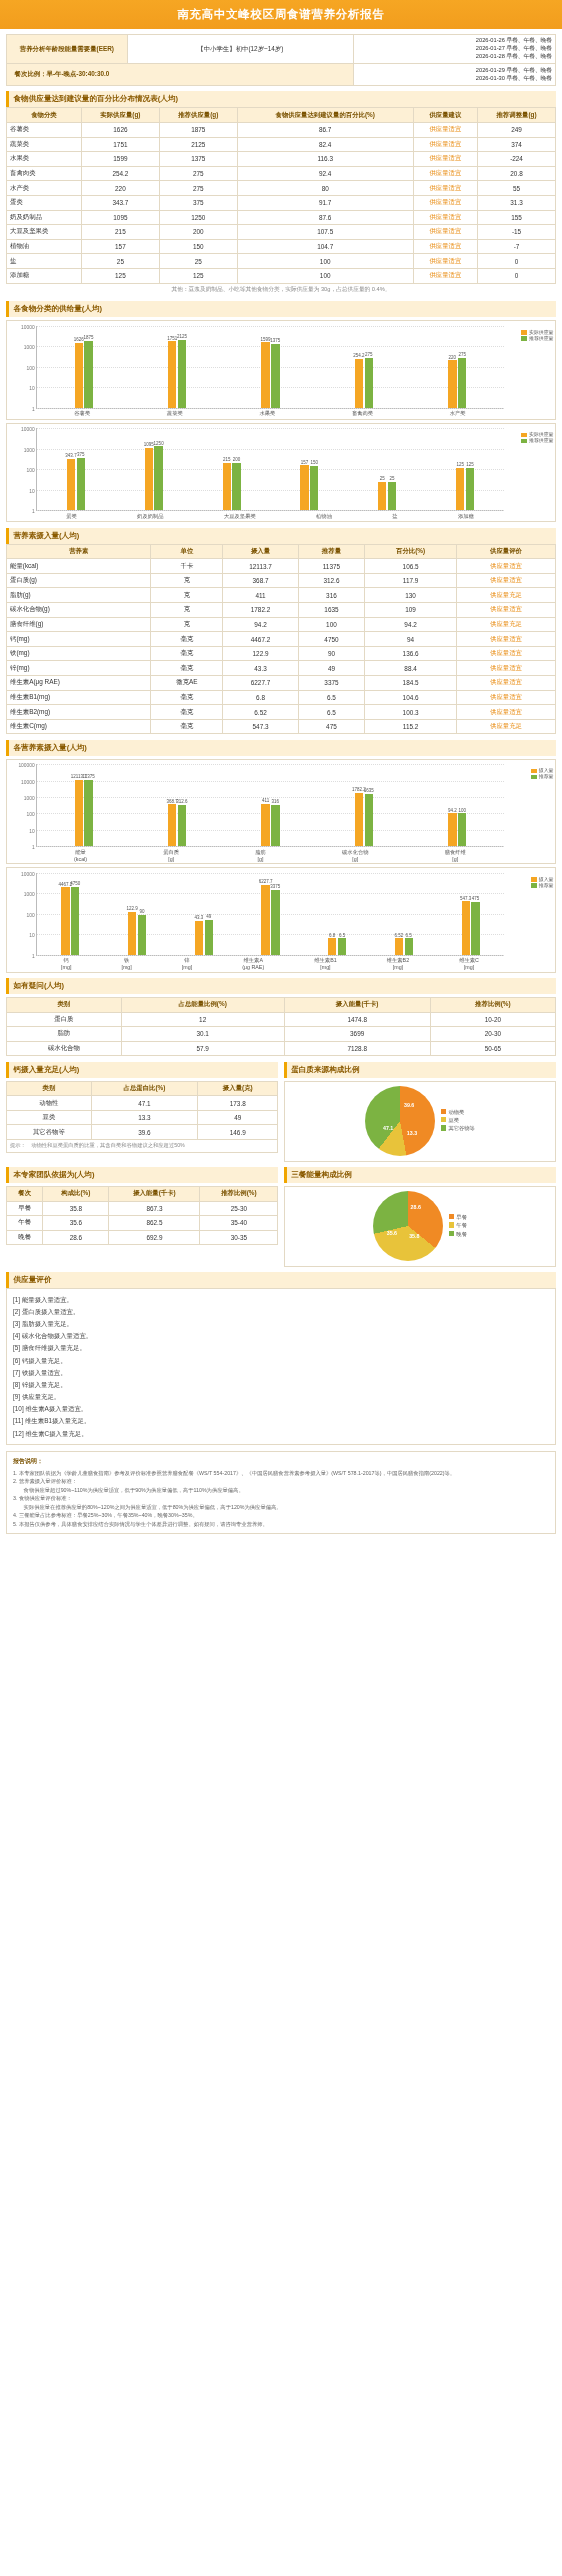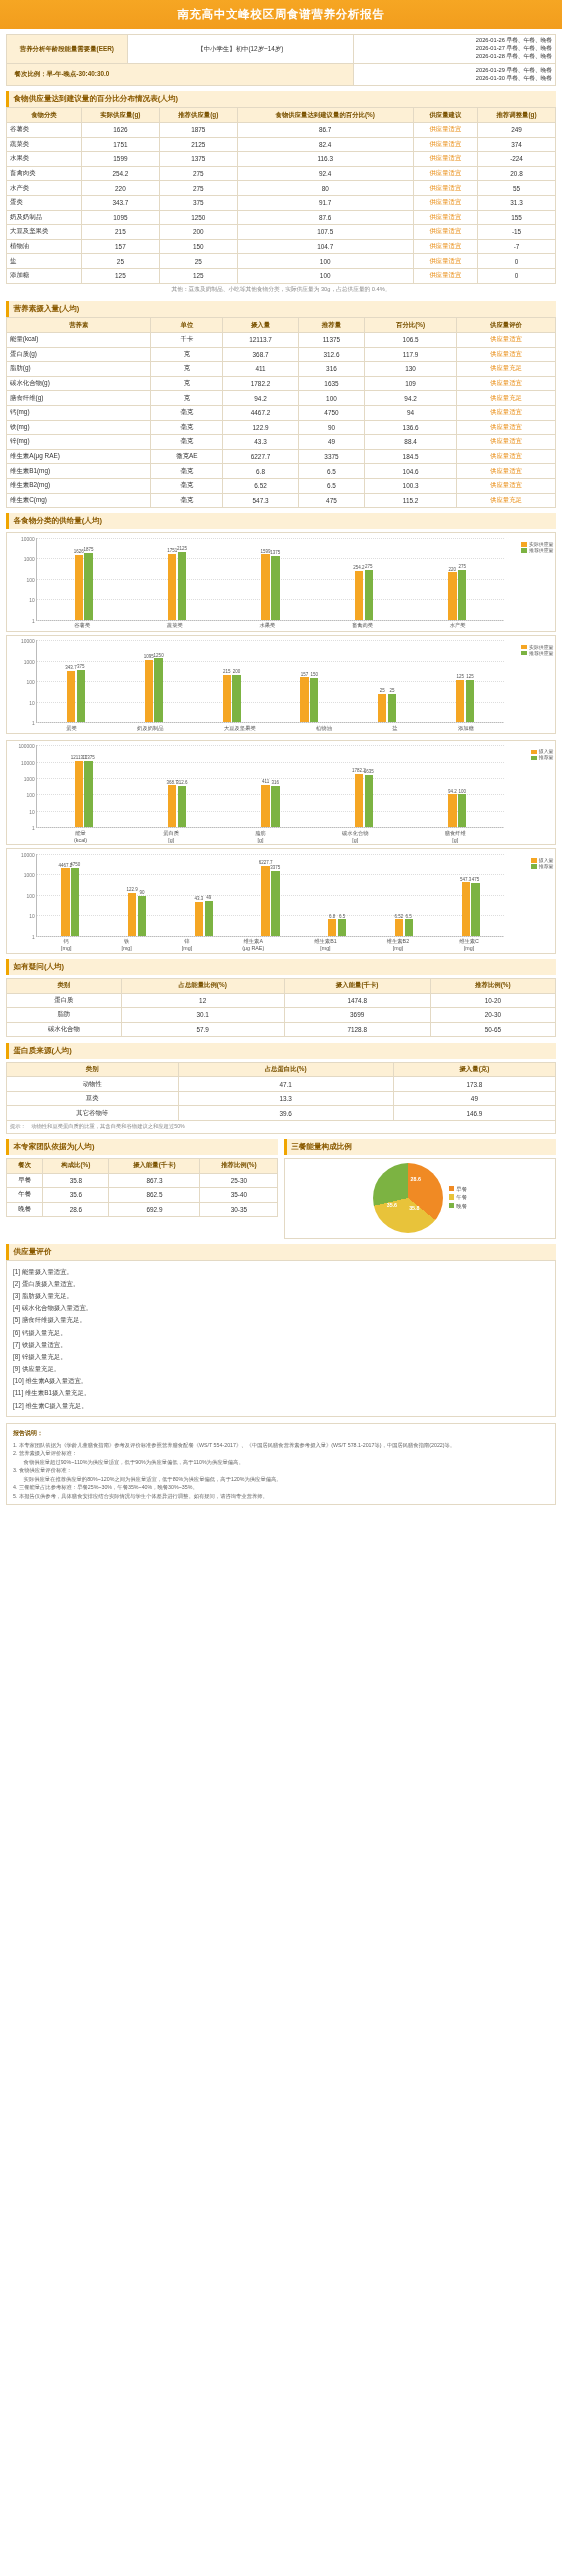--- a/index.html
+++ b/index.html
@@ -254,20 +254,178 @@
             <td>100</td>
             <td class="tag-ok">供应量适宜</td>
             <td>0</td>
           </tr>
       </tbody>
     </table>
     <div class="note">其他：豆浆及奶制品、小吃等其他食物分类，实际供应量为 30g，占总供应量的 0.4%。</div>
   </div>
 
   <div class="section">
+    <div class="sec-head">各食物分类的供给量(人均)</div>
+    <div class="chart-box chart-wrap">
+      <div class="legend">
+        <div><span class="sw" style="background:#f5a623"></span><span>实际供应量</span></div>
+        <div><span class="sw" style="background:#7cb342"></span><span>推荐供应量</span></div>
+      </div>
+      <div class="chart">
+        <div class="grid" style="top:0%">
+            <span class="ylab">10000</span>
+          </div>
+        <div class="grid" style="top:25%">
+            <span class="ylab">1000</span>
+          </div>
+        <div class="grid" style="top:50%">
+            <span class="ylab">100</span>
+          </div>
+        <div class="grid" style="top:75%">
+            <span class="ylab">10</span>
+          </div>
+        <div class="grid" style="top:100%">
+            <span class="ylab">1</span>
+          </div>
+        <div class="bars">
+          <div class="grp">
+              <div class="bar a" style="height:79%">
+                <span class="v">1626</span>
+              </div>
+              <div class="bar b" style="height:82%">
+                <span class="v">1875</span>
+              </div>
+            </div>
+          <div class="grp">
+              <div class="bar a" style="height:81%">
+                <span class="v">1751</span>
+              </div>
+              <div class="bar b" style="height:83%">
+                <span class="v">2125</span>
+              </div>
+            </div>
+          <div class="grp">
+              <div class="bar a" style="height:80%">
+                <span class="v">1599</span>
+              </div>
+              <div class="bar b" style="height:78%">
+                <span class="v">1375</span>
+              </div>
+            </div>
+          <div class="grp">
+              <div class="bar a" style="height:60%">
+                <span class="v">254.2</span>
+              </div>
+              <div class="bar b" style="height:61%">
+                <span class="v">275</span>
+              </div>
+            </div>
+          <div class="grp">
+              <div class="bar a" style="height:58%">
+                <span class="v">220</span>
+              </div>
+              <div class="bar b" style="height:61%">
+                <span class="v">275</span>
+              </div>
+            </div>
+        </div>
+      </div>
+      <div class="xlabs">
+        <div>谷薯类</div>
+        <div>蔬菜类</div>
+        <div>水果类</div>
+        <div>畜禽肉类</div>
+        <div>水产类</div>
+      </div>
+    </div>
+
+    <div class="chart-box chart-wrap">
+      <div class="legend">
+        <div><span class="sw" style="background:#f5a623"></span><span>实际供应量</span></div>
+        <div><span class="sw" style="background:#7cb342"></span><span>推荐供应量</span></div>
+      </div>
+      <div class="chart">
+        <div class="grid" style="top:0%">
+            <span class="ylab">10000</span>
+          </div>
+        <div class="grid" style="top:25%">
+            <span class="ylab">1000</span>
+          </div>
+        <div class="grid" style="top:50%">
+            <span class="ylab">100</span>
+          </div>
+        <div class="grid" style="top:75%">
+            <span class="ylab">10</span>
+          </div>
+        <div class="grid" style="top:100%">
+            <span class="ylab">1</span>
+          </div>
+        <div class="bars">
+          <div class="grp">
+              <div class="bar a" style="height:63%">
+                <span class="v">343.7</span>
+              </div>
+              <div class="bar b" style="height:64%">
+                <span class="v">375</span>
+              </div>
+            </div>
+          <div class="grp">
+              <div class="bar a" style="height:76%">
+                <span class="v">1095</span>
+              </div>
+              <div class="bar b" style="height:78%">
+                <span class="v">1250</span>
+              </div>
+            </div>
+          <div class="grp">
+              <div class="bar a" style="height:58%">
+                <span class="v">215</span>
+              </div>
+              <div class="bar b" style="height:58%">
+                <span class="v">200</span>
+              </div>
+            </div>
+          <div class="grp">
+              <div class="bar a" style="height:55%">
+                <span class="v">157</span>
+              </div>
+              <div class="bar b" style="height:54%">
+                <span class="v">150</span>
+              </div>
+            </div>
+          <div class="grp">
+              <div class="bar a" style="height:35%">
+                <span class="v">25</span>
+              </div>
+              <div class="bar b" style="height:35%">
+                <span class="v">25</span>
+              </div>
+            </div>
+          <div class="grp">
+              <div class="bar a" style="height:52%">
+                <span class="v">125</span>
+              </div>
+              <div class="bar b" style="height:52%">
+                <span class="v">125</span>
+              </div>
+            </div>
+        </div>
+      </div>
+      <div class="xlabs">
+        <div>蛋类</div>
+        <div>奶及奶制品</div>
+        <div>大豆及坚果类</div>
+        <div>植物油</div>
+        <div>盐</div>
+        <div>添加糖</div>
+      </div>
+    </div>
+  </div>
+
+  <div class="section">
     <div class="sec-head">营养素摄入量(人均)</div>
     <table>
       <thead>
         <tr>
           <th>营养素</th>
           <th>单位</th>
           <th>摄入量</th>
           <th>推荐量</th>
           <th>百分比(%)</th>
           <th>供应量评价</th>
@@ -368,178 +526,21 @@
             <td>547.3</td>
             <td>475</td>
             <td>115.2</td>
             <td class="tag-ok">供应量充足</td>
           </tr>
       </tbody>
     </table>
   </div>
 
   <div class="section">
-    <div class="sec-head">各食物分类的供给量(人均)</div>
-    <div class="chart-box chart-wrap">
-      <div class="legend">
-        <div><span class="sw" style="background:#f5a623"></span><span>实际供应量</span></div>
-        <div><span class="sw" style="background:#7cb342"></span><span>推荐供应量</span></div>
-      </div>
-      <div class="chart">
-        <div class="grid" style="top:0%">
-            <span class="ylab">10000</span>
-          </div>
-        <div class="grid" style="top:25%">
-            <span class="ylab">1000</span>
-          </div>
-        <div class="grid" style="top:50%">
-            <span class="ylab">100</span>
-          </div>
-        <div class="grid" style="top:75%">
-            <span class="ylab">10</span>
-          </div>
-        <div class="grid" style="top:100%">
-            <span class="ylab">1</span>
-          </div>
-        <div class="bars">
-          <div class="grp">
-              <div class="bar a" style="height:79%">
-                <span class="v">1626</span>
-              </div>
-              <div class="bar b" style="height:82%">
-                <span class="v">1875</span>
-              </div>
-            </div>
-          <div class="grp">
-              <div class="bar a" style="height:81%">
-                <span class="v">1751</span>
-              </div>
-              <div class="bar b" style="height:83%">
-                <span class="v">2125</span>
-              </div>
-            </div>
-          <div class="grp">
-              <div class="bar a" style="height:80%">
-                <span class="v">1599</span>
-              </div>
-              <div class="bar b" style="height:78%">
-                <span class="v">1375</span>
-              </div>
-            </div>
-          <div class="grp">
-              <div class="bar a" style="height:60%">
-                <span class="v">254.2</span>
-              </div>
-              <div class="bar b" style="height:61%">
-                <span class="v">275</span>
-              </div>
-            </div>
-          <div class="grp">
-              <div class="bar a" style="height:58%">
-                <span class="v">220</span>
-              </div>
-              <div class="bar b" style="height:61%">
-                <span class="v">275</span>
-              </div>
-            </div>
-        </div>
-      </div>
-      <div class="xlabs">
-        <div>谷薯类</div>
-        <div>蔬菜类</div>
-        <div>水果类</div>
-        <div>畜禽肉类</div>
-        <div>水产类</div>
-      </div>
-    </div>
-
-    <div class="chart-box chart-wrap">
-      <div class="legend">
-        <div><span class="sw" style="background:#f5a623"></span><span>实际供应量</span></div>
-        <div><span class="sw" style="background:#7cb342"></span><span>推荐供应量</span></div>
-      </div>
-      <div class="chart">
-        <div class="grid" style="top:0%">
-            <span class="ylab">10000</span>
-          </div>
-        <div class="grid" style="top:25%">
-            <span class="ylab">1000</span>
-          </div>
-        <div class="grid" style="top:50%">
-            <span class="ylab">100</span>
-          </div>
-        <div class="grid" style="top:75%">
-            <span class="ylab">10</span>
-          </div>
-        <div class="grid" style="top:100%">
-            <span class="ylab">1</span>
-          </div>
-        <div class="bars">
-          <div class="grp">
-              <div class="bar a" style="height:63%">
-                <span class="v">343.7</span>
-              </div>
-              <div class="bar b" style="height:64%">
-                <span class="v">375</span>
-              </div>
-            </div>
-          <div class="grp">
-              <div class="bar a" style="height:76%">
-                <span class="v">1095</span>
-              </div>
-              <div class="bar b" style="height:78%">
-                <span class="v">1250</span>
-              </div>
-            </div>
-          <div class="grp">
-              <div class="bar a" style="height:58%">
-                <span class="v">215</span>
-              </div>
-              <div class="bar b" style="height:58%">
-                <span class="v">200</span>
-              </div>
-            </div>
-          <div class="grp">
-              <div class="bar a" style="height:55%">
-                <span class="v">157</span>
-              </div>
-              <div class="bar b" style="height:54%">
-                <span class="v">150</span>
-              </div>
-            </div>
-          <div class="grp">
-              <div class="bar a" style="height:35%">
-                <span class="v">25</span>
-              </div>
-              <div class="bar b" style="height:35%">
-                <span class="v">25</span>
-              </div>
-            </div>
-          <div class="grp">
-              <div class="bar a" style="height:52%">
-                <span class="v">125</span>
-              </div>
-              <div class="bar b" style="height:52%">
-                <span class="v">125</span>
-              </div>
-            </div>
-        </div>
-      </div>
-      <div class="xlabs">
-        <div>蛋类</div>
-        <div>奶及奶制品</div>
-        <div>大豆及坚果类</div>
-        <div>植物油</div>
-        <div>盐</div>
-        <div>添加糖</div>
-      </div>
-    </div>
-  </div>
-
-  <div class="section">
+    <div class="sec-head">各营养素摄入量(人均)</div>
     <div class="chart-box chart-wrap">
       <div class="legend">
         <div><span class="sw" style="background:#f5a623"></span><span>摄入量</span></div>
         <div><span class="sw" style="background:#7cb342"></span><span>推荐量</span></div>
       </div>
       <div class="chart">
         <div class="grid" style="top:0%">
             <span class="ylab">100000</span>
           </div>
         <div class="grid" style="top:20%">
@@ -744,21 +745,21 @@
               <td>7128.8</td>
               <td>50-65</td>
             </tr>
         </tbody>
       </table>
     </div>
   </div>
 
   <div class="two-col">
     <div>
-      <div class="sec-head">蛋白质来源(人均)</div>
+      <div class="sec-head">钙摄入量充足(人均)</div>
       <table style="margin-top:3px">
         <thead>
             <tr>
           <th>类别</th>
           <th>占总蛋白比(%)</th>
           <th>摄入量(克)</th>
         </tr>
           </thead>
         <tbody>
           <tr>
@@ -774,20 +775,35 @@
           <tr>
               <td>其它谷物等</td>
               <td>39.6</td>
               <td>146.9</td>
             </tr>
           <tr>
               <td colspan="3" class="left" style="font-size:5.3px;color:#888">提示：　动物性和豆类蛋白质的比重，其含白类和谷物建议之和应超过50%</td>
             </tr>
         </tbody>
       </table>
+    </div>
+    <div>
+      <div class="sec-head">蛋白质来源构成比例</div>
+      <div class="pie-box" style="margin-top:3px">
+        <div class="pie" style="background: conic-gradient(#f08a24 0 47.1%, #e8c33a 47.1% 60.4%, #7cb342 60.4% 100%)">
+          <span class="lbl" style="top:55%;left:26%">47.1</span>
+          <span class="lbl" style="top:62%;left:60%">13.3</span>
+          <span class="lbl" style="top:22%;left:56%">39.6</span>
+        </div>
+        <div class="pie-legend">
+          <div><span class="sw" style="background:#f08a24"></span><span>动物类</span></div>
+          <div><span class="sw" style="background:#e8c33a"></span><span>豆类</span></div>
+          <div><span class="sw" style="background:#7cb342"></span><span>其它谷物等</span></div>
+        </div>
+      </div>
     </div>
   </div>
 
   <div class="two-col">
     <div>
       <div class="sec-head">本专家团队依据为(人均)</div>
       <table style="margin-top:3px">
         <thead>
             <tr>
           <th>餐次</th>

